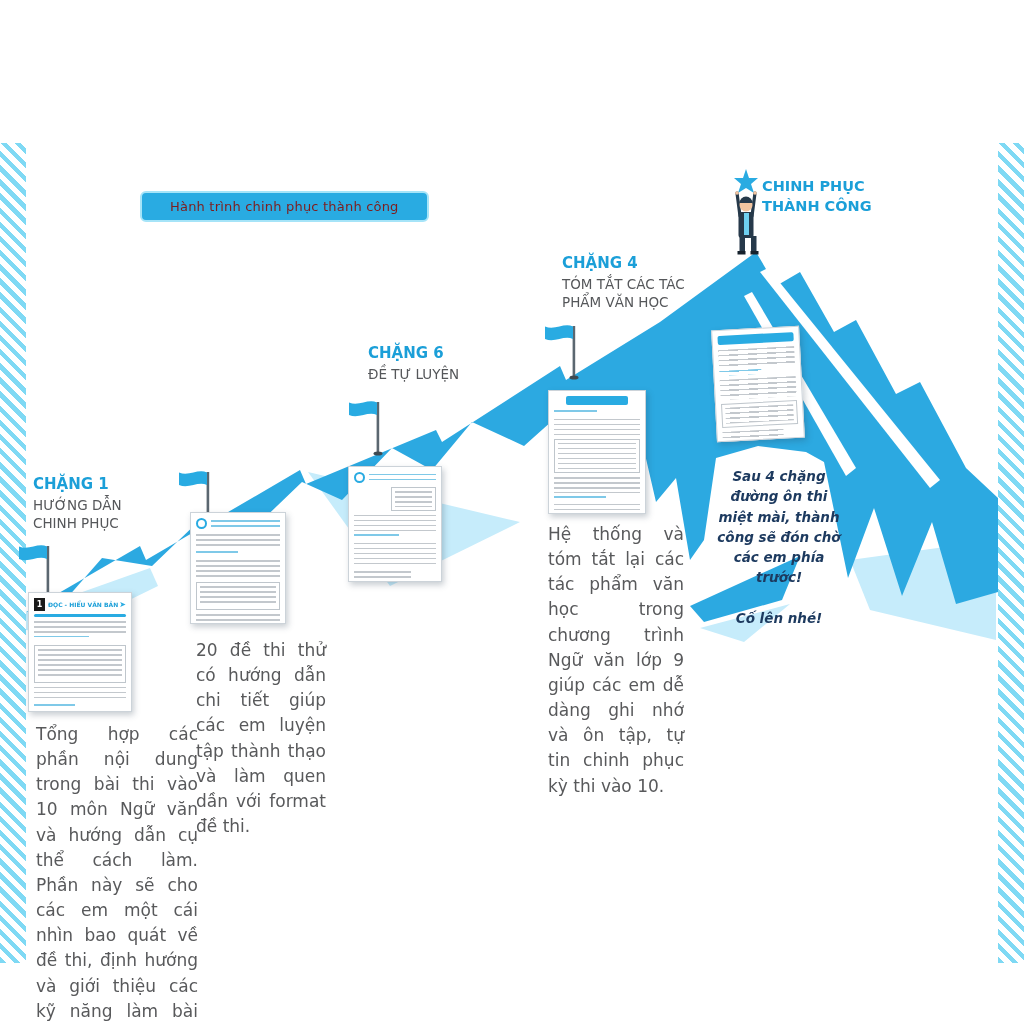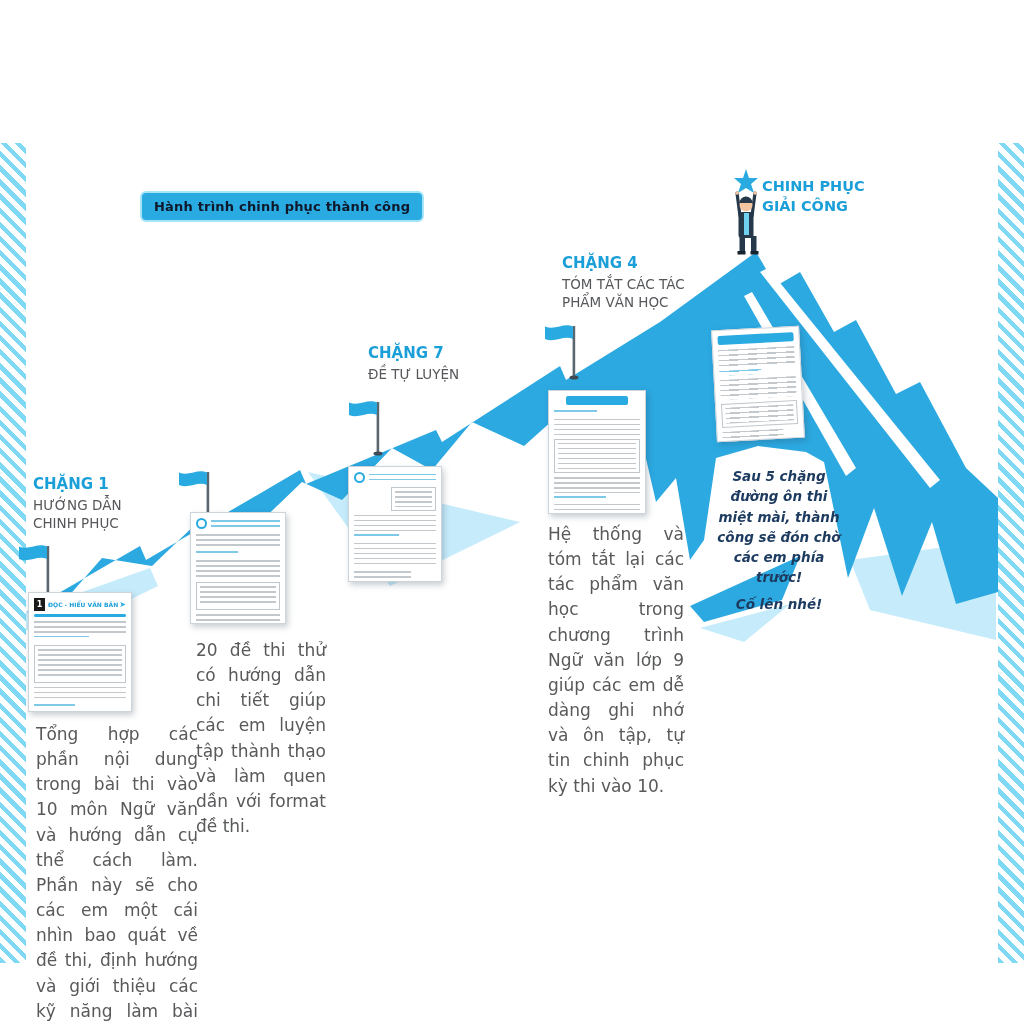--- a/index.html
+++ b/index.html
@@ -11,39 +11,39 @@
     position:absolute; top:143px; width:26px; height:820px; z-index:1;
     background:repeating-linear-gradient(45deg,#7fd9f4 0 4.5px,#ffffff 4.5px 10px);
   }
   .strip.left { left:0; }
   .strip.right { right:0; }
 
   svg.mountain { position:absolute; left:0; top:0; z-index:2; }
 
   .badge {
     position:absolute; left:140px; top:191px; z-index:4;
-    background:#29abe2; color:#0f172a; font-weight:bold; font-size:13px;
-    padding:6px 12px; border-radius:6px; border:2px solid #a6e4f8;
+    background:#29abe2; color:#7f1d1d; font-weight:normal; font-size:13px;
+    padding:6px 28px; border-radius:6px; border:2px solid #a6e4f8;
     letter-spacing:.2px; white-space:nowrap;
   }
 
   .summit-label { position:absolute; left:762px; top:176px; z-index:4;
     color:#1b9fd8; font-weight:bold; font-size:14.5px; line-height:1.4; }
 
   .stage-label { position:absolute; z-index:4; }
   .stage-label .chang { color:#1b9fd8; font-weight:bold; font-size:15px; margin-bottom:4px; }
   .stage-label .sub { color:#55575a; font-size:13.5px; line-height:1.3; }
 
   .desc { position:absolute; z-index:4; color:#58595b; font-size:17px;
     line-height:1.48; text-align:justify; }
 
   .msg { position:absolute; left:712px; top:466px; width:134px; z-index:4;
     color:#1d3a5f; font-weight:bold; font-style:italic; font-size:13.5px;
     line-height:1.5; text-align:center; }
-  .msg .cheer { margin-top:6px; }
+  .msg .cheer { margin-top:20px; }
 
   .flag { position:absolute; z-index:3; width:40px; height:64px; }
 
   .doc {
     position:absolute; z-index:3; background:#ffffff; box-sizing:border-box;
     border:1px solid #ccd3d9; box-shadow:2px 3px 6px rgba(40,60,80,.25); padding:5px;
   }
   .tl  { background:repeating-linear-gradient(to bottom,#c3c8cd 0,#c3c8cd 1.5px,transparent 1.5px,transparent 5px); }
   .tlb { background:repeating-linear-gradient(to bottom,#7fc9e8 0,#7fc9e8 1.5px,transparent 1.5px,transparent 5px); }
   .docbox { border:1px solid #bfc6cc; padding:3px; }
@@ -95,29 +95,29 @@
       <rect x="751" y="236" width="5.5" height="17" fill="#26394a"></rect>
       <rect x="737.5" y="251" width="8" height="3.5" fill="#16222d"></rect>
       <rect x="750.5" y="251" width="8" height="3.5" fill="#16222d"></rect>
     </g>
   </svg>
 
   <div class="badge">Hành trình chinh phục thành công</div>
 
   <div class="summit-label">
     <div>CHINH PHỤC</div>
-    <div>GIẢI CÔNG</div>
+    <div>THÀNH CÔNG</div>
   </div>
 
   <div class="stage-label" style="left:33px;top:475px;width:110px">
     <div class="chang">CHẶNG 1</div>
     <div class="sub">HƯỚNG DẪN CHINH PHỤC</div>
   </div>
   <div class="stage-label" style="left:368px;top:344px;width:120px">
-    <div class="chang">CHẶNG 7</div>
+    <div class="chang">CHẶNG 6</div>
     <div class="sub">ĐỀ TỰ LUYỆN</div>
   </div>
   <div class="stage-label" style="left:562px;top:254px;width:128px">
     <div class="chang">CHẶNG 4</div>
     <div class="sub">TÓM TẮT CÁC TÁC PHẨM VĂN HỌC</div>
   </div>
 
   <div class="flag" style="left:16px;top:540px">
     <svg width="40" height="64" viewBox="0 0 40 64">
       <rect x="30.6" y="6" width="2.6" height="50" fill="#5b6770"></rect>
@@ -212,17 +212,17 @@
       <div class="tl" style="height:100%"></div>
     </div>
     <div class="tl" style="height:10px;margin-top:4px;width:80%"></div>
   </div>
 
   <div class="desc" style="left:36px;top:722px;width:162px">Tổng hợp các phần nội dung trong bài thi vào 10 môn Ngữ văn và hướng dẫn cụ thể cách làm. Phần này sẽ cho các em một cái nhìn bao quát về đề thi, định hướng và giới thiệu các kỹ năng làm bài để chinh phục thành công đề thi vào 10 môn Ngữ văn.</div>
   <div class="desc" style="left:196px;top:638px;width:130px">20 đề thi thử có hướng dẫn chi tiết giúp các em luyện tập thành thạo và làm quen dần với format đề thi.</div>
   <div class="desc" style="left:548px;top:522px;width:136px">Hệ thống và tóm tắt lại các tác phẩm văn học trong chương trình Ngữ văn lớp 9 giúp các em dễ dàng ghi nhớ và ôn tập, tự tin chinh phục kỳ thi vào 10.</div>
 
   <div class="msg">
-    <div>Sau 5 chặng đường ôn thi miệt mài, thành công sẽ đón chờ các em phía trước!</div>
+    <div>Sau 4 chặng đường ôn thi miệt mài, thành công sẽ đón chờ các em phía trước!</div>
     <div class="cheer">Cố lên nhé!</div>
   </div>
 
 </div>
 
 </body></html>

